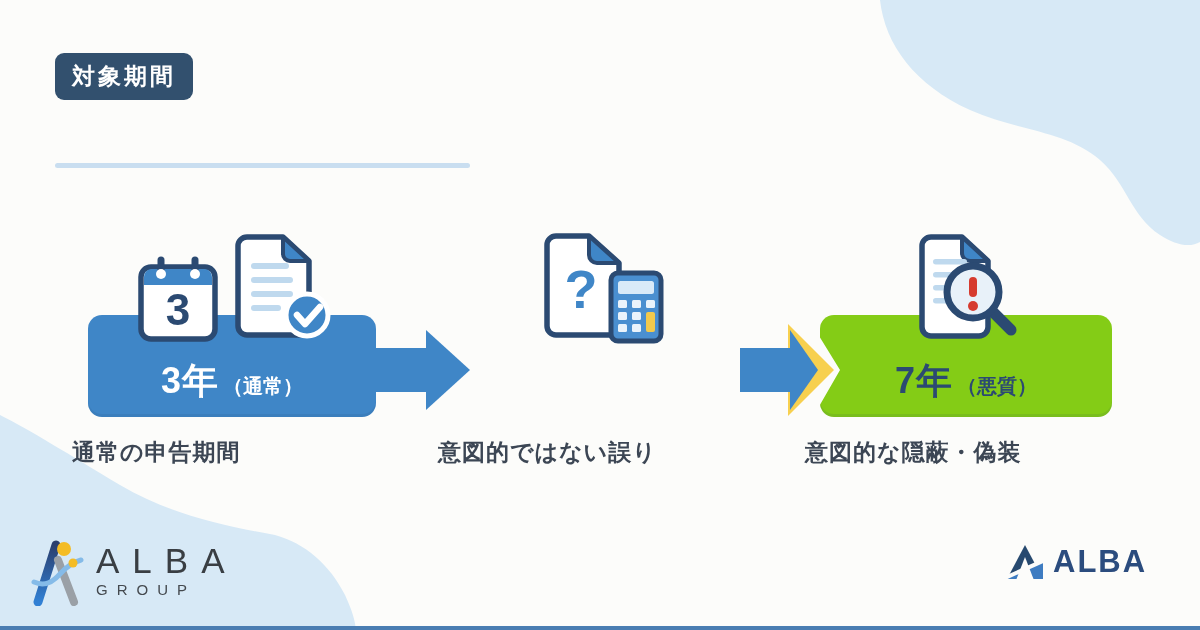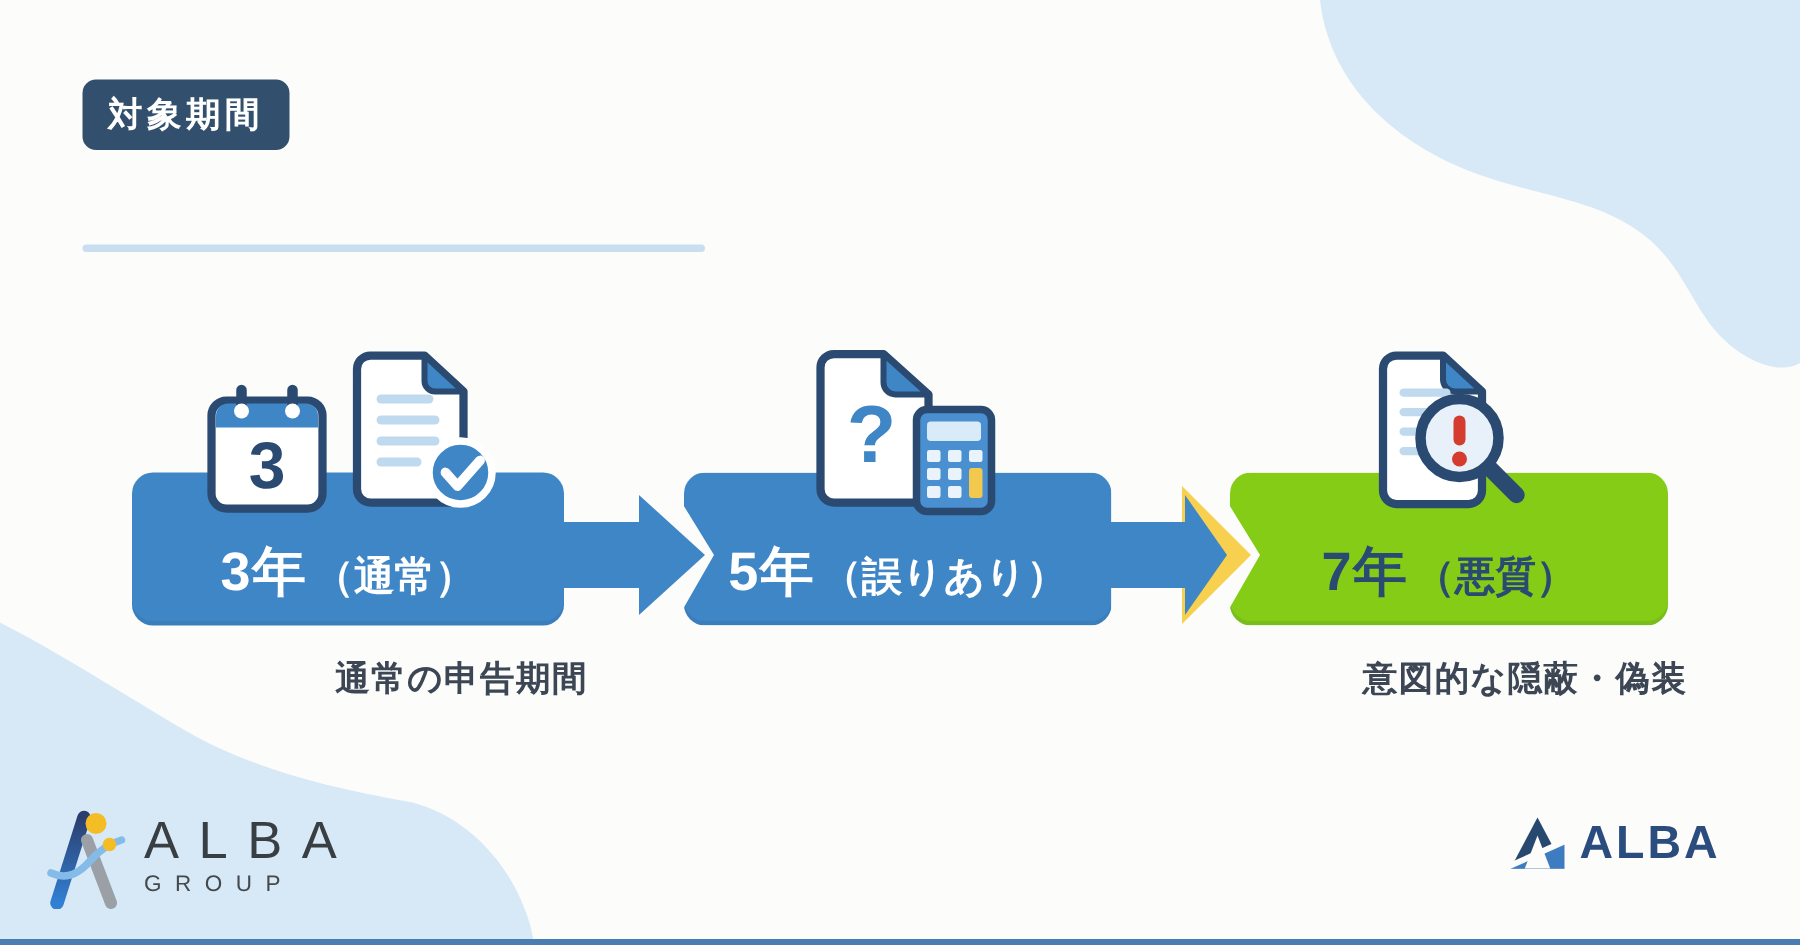--- a/index.html
+++ b/index.html
@@ -26,23 +26,23 @@
   
   .step-box{top:315px;height:102px;border-radius:14px;box-shadow:inset 0 -3px 0 rgba(30,60,100,0.10);}
   .box-blue{background:#3F86C7;color:#ffffff;}
   .box-yellow{background:#84cc16;color:#2B4A72;}
   .box1{left:88px;width:288px;}
   .box2{left:456px;width:285px;}
   .box3{left:820px;width:292px;}
   .notched{clip-path:polygon(0 0,100% 0,100% 100%,0 100%,0 88%,20px 54%,0 22%);}
   .label-row{position:absolute;left:0;right:0;top:42px;text-align:center;white-space:nowrap;}
   .term{font-size:36px;font-weight:bold;letter-spacing:1px;text-align:right;}
-  .qualifier{font-size:27px;font-weight:bold;margin-left:4px;}
+  .qualifier{font-size:20px;font-weight:bold;margin-left:4px;}
   
-  .caption{top:437px;width:320px;text-align:right;font-size:23px;font-weight:600;
+  .caption{top:437px;width:320px;text-align:left;font-size:23px;font-weight:600;
     color:#3C4654;letter-spacing:1px;white-space:nowrap;}
   .cap1{left:72px;}
   .cap2{left:438px;}
   .cap3{left:805px;}
   
   .footer-left{left:30px;top:536px;display:flex;align-items:center;gap:12px;}
   .alba-group-text .main{font-size:35px;letter-spacing:13px;color:#393E43;line-height:34px;}
   .alba-group-text .sub{font-size:15px;letter-spacing:9px;color:#44494E;margin-top:3px;text-align:left;}
   .footer-right{left:1006px;top:544px;display:flex;align-items:center;gap:9px;}
   .alba-right-text{font-size:31px;font-weight:bold;color:#2B4C7E;letter-spacing:2px;}
@@ -60,25 +60,20 @@
     <path d="M0 0 C 30 15, 70 40, 120 70 C 170 100, 230 112, 275 120 C 305 128, 330 150, 345 180 C 352 195, 355 205, 356 215 L 0 215 Z" fill="#D7E9F6"></path>
   </svg>
   <div class="abs bottom-strip"></div>
 
   <div class="abs badge">対象期間</div>
   <div class="abs title-underline"></div>
 
   <div class="abs step-box box-blue box1">
     <div class="label-row">
       <span class="term">3年</span><span class="qualifier">（通常）</span>
-    </div>
-  </div>
-  <div class="abs step-box box-blue box2 notched">
-    <div class="label-row">
-      <span class="term">5年</span><span class="qualifier">（誤りあり）</span>
     </div>
   </div>
   <div class="abs step-box box-yellow box3 notched">
     <div class="label-row">
       <span class="term">7年</span><span class="qualifier">（悪質）</span>
     </div>
   </div>
 
   <svg class="abs" style="left:376px;top:326px;" width="100" height="88" viewBox="0 0 100 88">
     <rect x="0" y="22" width="50" height="44" fill="#3F86C7"></rect>
@@ -135,20 +130,21 @@
     <rect x="17" y="39" width="38" height="5.5" rx="2.75" fill="#BFD9EE"></rect>
     <rect x="17" y="52" width="22" height="5.5" rx="2.75" fill="#BFD9EE"></rect>
     <rect x="17" y="65" width="18" height="5.5" rx="2.75" fill="#BFD9EE"></rect>
     <line x1="76" y1="78" x2="95" y2="97" stroke="#2B4A72" stroke-width="11" stroke-linecap="round"></line>
     <circle cx="57" cy="59" r="26" fill="#E8F1F9" stroke="#2B4A72" stroke-width="7"></circle>
     <rect x="53" y="44" width="8" height="20" rx="4" fill="#D63B2F"></rect>
     <circle cx="57" cy="73" r="5" fill="#D63B2F"></circle>
   </svg>
 
   <div class="abs caption cap1">通常の申告期間</div>
+  <div class="abs caption cap2">意図的ではない誤り</div>
   <div class="abs caption cap3">意図的な隠蔽・偽装</div>
 
   <div class="abs footer-left">
     <svg width="54" height="70" viewBox="0 0 54 70">
       <defs>
         <linearGradient id="albaGrad" x1="0" y1="0" x2="0" y2="1">
           <stop offset="0" stop-color="#2B3F6E"></stop>
           <stop offset="1" stop-color="#3180D4"></stop>
         </linearGradient>
       </defs>

